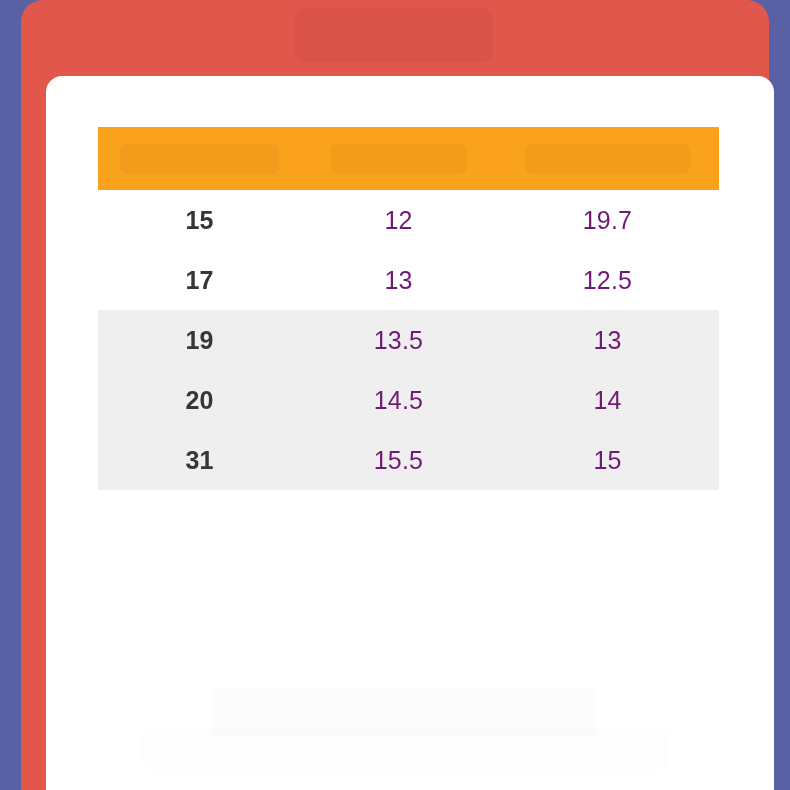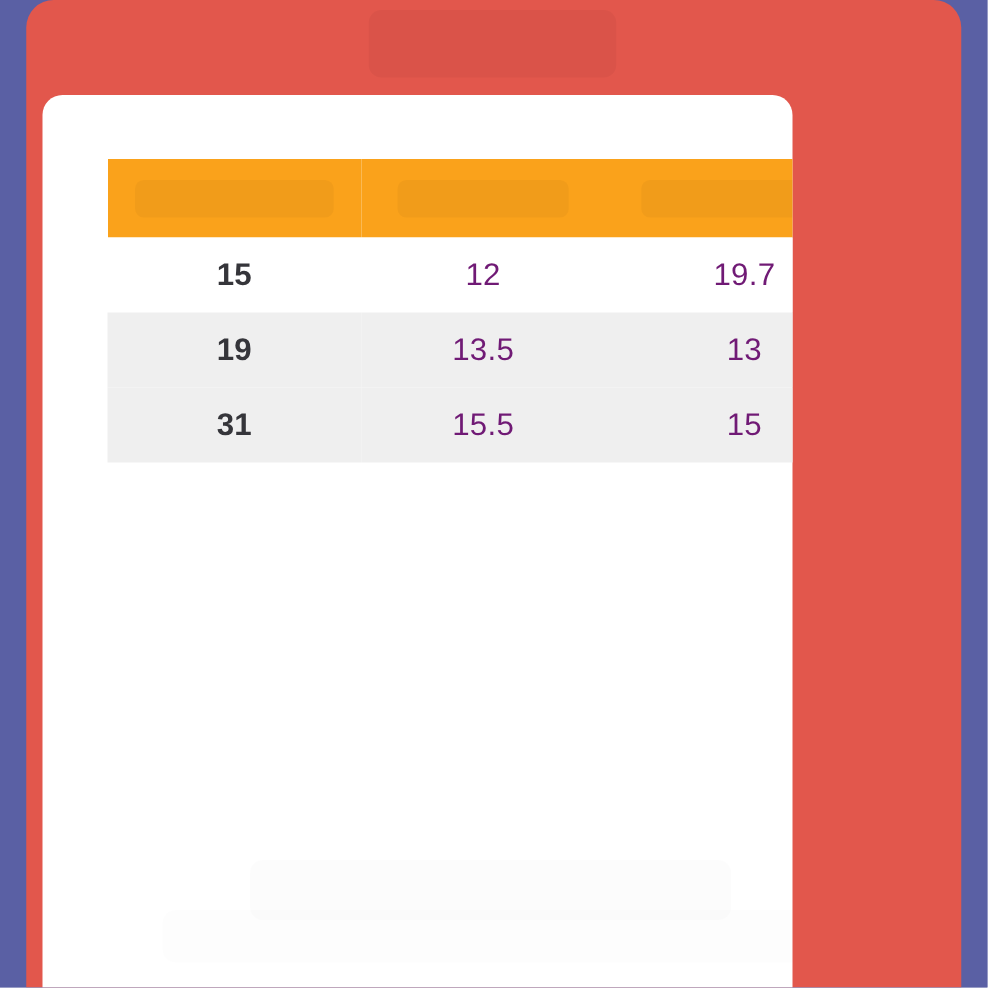--- a/index.html
+++ b/index.html
@@ -28,21 +28,21 @@
   .masked-title {
     position:absolute;
     left:274px; top:8px; width:198px; height:54px;
     background:rgba(0,0,0,0.035);
     border-radius:10px;
   }
 
   
   .white-card {
     position:absolute;
-    left:34px; top:76px; width:600px; height:714px;
+    left:46px; top:76px; width:728px; height:714px;
     background:#ffffff;
     border-radius:16px 16px 0 0;
     overflow:hidden;
   }
 
   
   .size-table {
     position:absolute;
     left:52px; top:51px;
     width:621px;
@@ -138,28 +138,38 @@
       </thead>
       <tbody>
 
         <tr>
           <td class="col-label">15</td>
           <td>12</td>
           <td>19.7</td>
         </tr>
 
 
+        <tr>
+          <td class="col-label">17</td>
+          <td>13</td>
+          <td>12.5</td>
+        </tr>
 
         <tr class="alt">
           <td class="col-label">19</td>
           <td>13.5</td>
           <td>13</td>
         </tr>
 
 
+        <tr class="alt">
+          <td class="col-label">20</td>
+          <td>14.5</td>
+          <td>14</td>
+        </tr>
 
 
         <tr class="alt">
           <td class="col-label">31</td>
           <td>15.5</td>
           <td>15</td>
         </tr>
 
       </tbody>
     </table>

